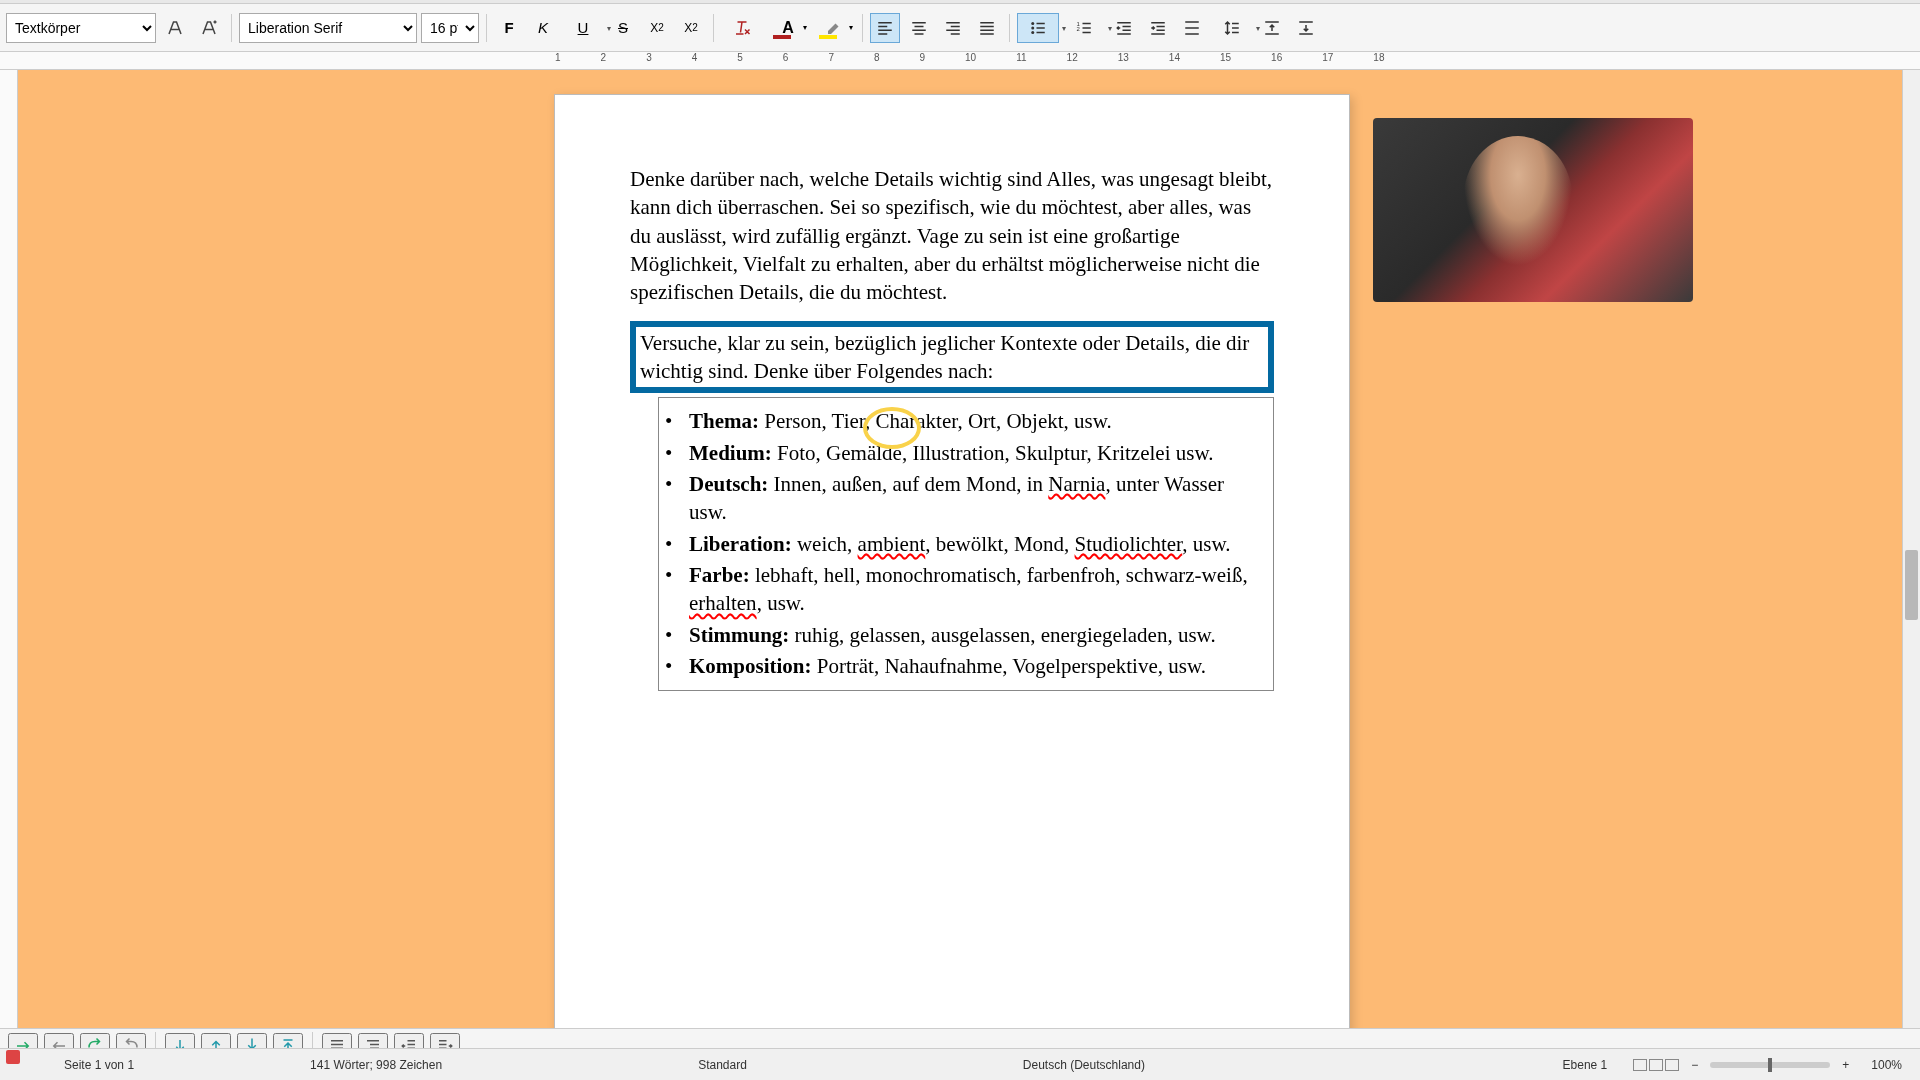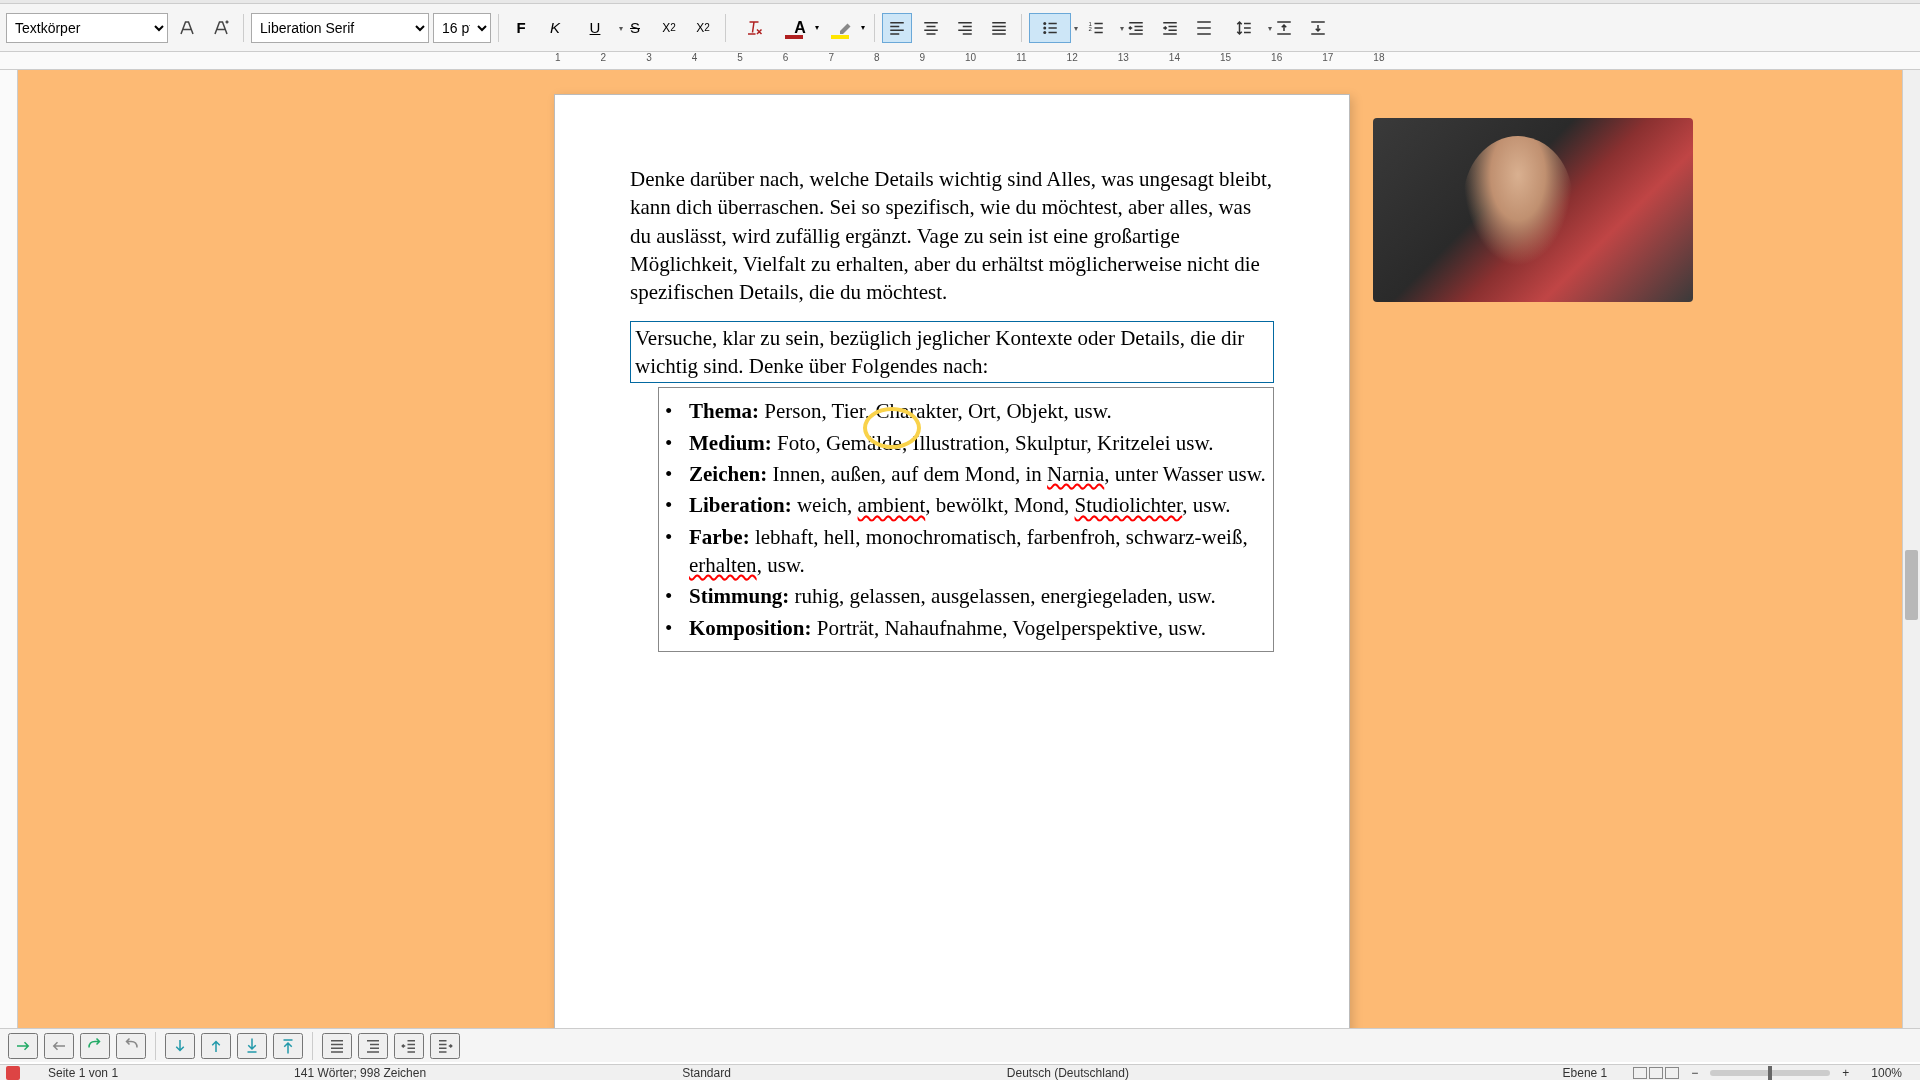--- a/index.html
+++ b/index.html
@@ -29,21 +29,21 @@
     gap: 4px;
   }
   .tb-sep { width: 1px; height: 28px; background: #ccc; margin: 0 3px; }
   .tb-select {
     height: 30px;
     background: #fff;
     border: 1px solid #aaa;
     font-size: 14px;
     padding: 0 4px;
   }
-  .tb-select.style { width: 162px; }
+  .tb-select.style { width: 150px; }
   .tb-select.font { width: 178px; }
   .tb-select.size { width: 58px; }
   .tb-btn {
     width: 30px; height: 30px;
     display: inline-flex;
     align-items: center; justify-content: center;
     font-size: 15px;
     cursor: pointer;
     border: 1px solid transparent;
     background: transparent;
@@ -106,21 +106,21 @@
     padding: 70px 75px 60px 75px;
   }
   .page-content {
     font-family: "Liberation Serif","Times New Roman",serif;
     font-size: 21px;
     line-height: 1.35;
     color: #000;
   }
   .para { margin-bottom: 14px; }
   .framed {
-    border: 1px solid #0369a1;
+    border: 6px solid #0369a1;
     padding: 2px 4px;
     margin-bottom: 4px;
   }
   .bullet-list {
     border: 1px solid #888;
     padding: 6px 6px 6px 6px;
     margin-left: 28px;
     margin-bottom: 32px;
   }
   .bullet-item {
@@ -174,28 +174,28 @@
   .nav-btn {
     width: 30px; height: 26px;
     display: inline-flex;
     align-items: center; justify-content: center;
     cursor: pointer;
   }
   .nav-btn svg { width: 18px; height: 18px; }
   .status-bar {
     position: absolute;
     left: 0; right: 0; bottom: 0;
-    height: 16px;
+    height: 32px;
     background: #f0f0f0;
     border-top: 1px solid #ccc;
     display: flex;
     align-items: center;
     font-size: 12px;
     color: #333;
-    padding-left: 30px;
+    padding-left: 46px;
   }
   .status-cell { padding: 0 18px; }
   .status-bar .spacer { flex: 1; }
   .right-scrollbar {
     position: absolute;
     right: 0; top: 70px;
     bottom: 52px;
     width: 18px;
     background: #f0f0f0;
     border-left: 1px solid #ccc;
@@ -384,21 +384,21 @@
         <div class="bullet-item">
           <span class="bullet-dot">•</span>
           <span class="bullet-text"><span class="label">Thema:</span><span> Person, Tier, Charakter, Ort, Objekt, usw.</span></span>
         </div>
         <div class="bullet-item">
           <span class="bullet-dot">•</span>
           <span class="bullet-text"><span class="label">Medium:</span><span> Foto, Gemälde, Illustration, Skulptur, Kritzelei usw.</span></span>
         </div>
         <div class="bullet-item" style="position:relative;">
           <span class="bullet-dot">•</span>
-          <span class="bullet-text"><span class="label">Zeichen:</span><span> Innen, außen, auf dem Mond, in </span><span class="sq">Narnia</span><span>, unter Wasser usw.</span></span>
+          <span class="bullet-text"><span class="label">Deutsch:</span><span> Innen, außen, auf dem Mond, in </span><span class="sq">Narnia</span><span>, unter Wasser usw.</span></span>
         </div>
         <div class="bullet-item">
           <span class="bullet-dot">•</span>
           <span class="bullet-text"><span class="label">Liberation:</span><span> weich, </span><span class="sq">ambient</span><span>, bewölkt, Mond, </span><span class="sq">Studiolichter</span><span>, usw.</span></span>
         </div>
         <div class="bullet-item">
           <span class="bullet-dot">•</span>
           <span class="bullet-text"><span class="label">Farbe:</span><span> lebhaft, hell, monochromatisch, farbenfroh, schwarz-weiß, </span><span class="sq">erhalten</span><span>, usw.</span></span>
         </div>
         <div class="bullet-item">

